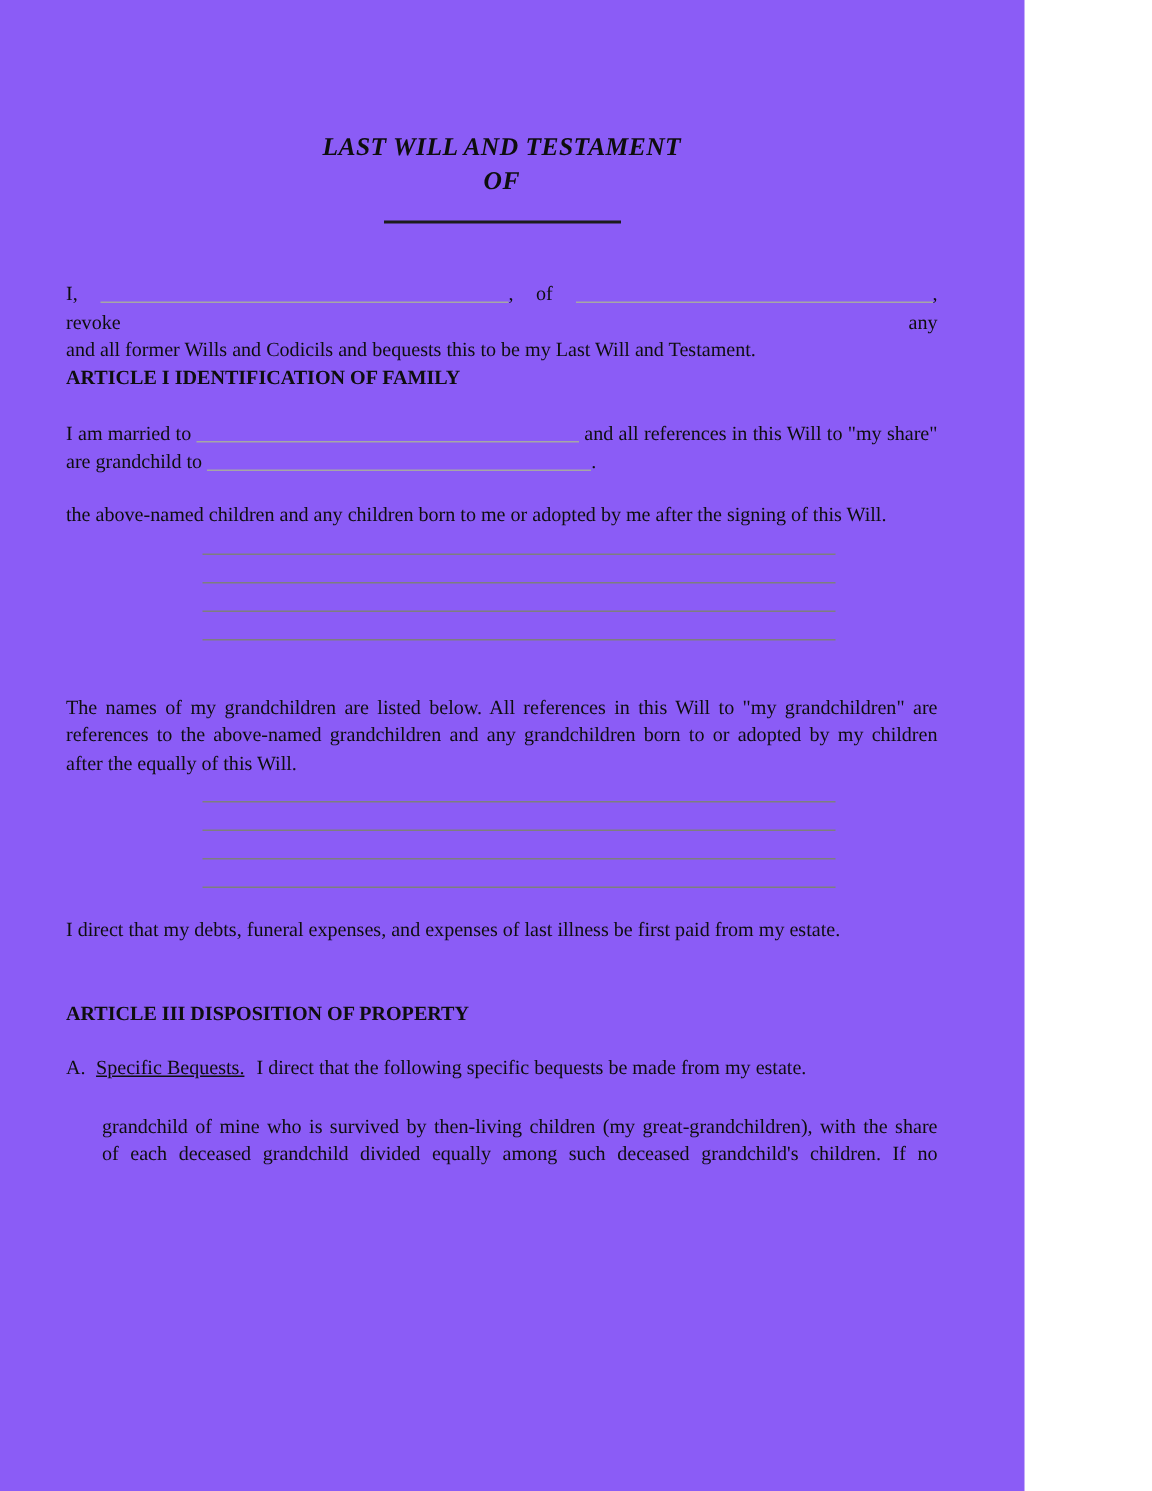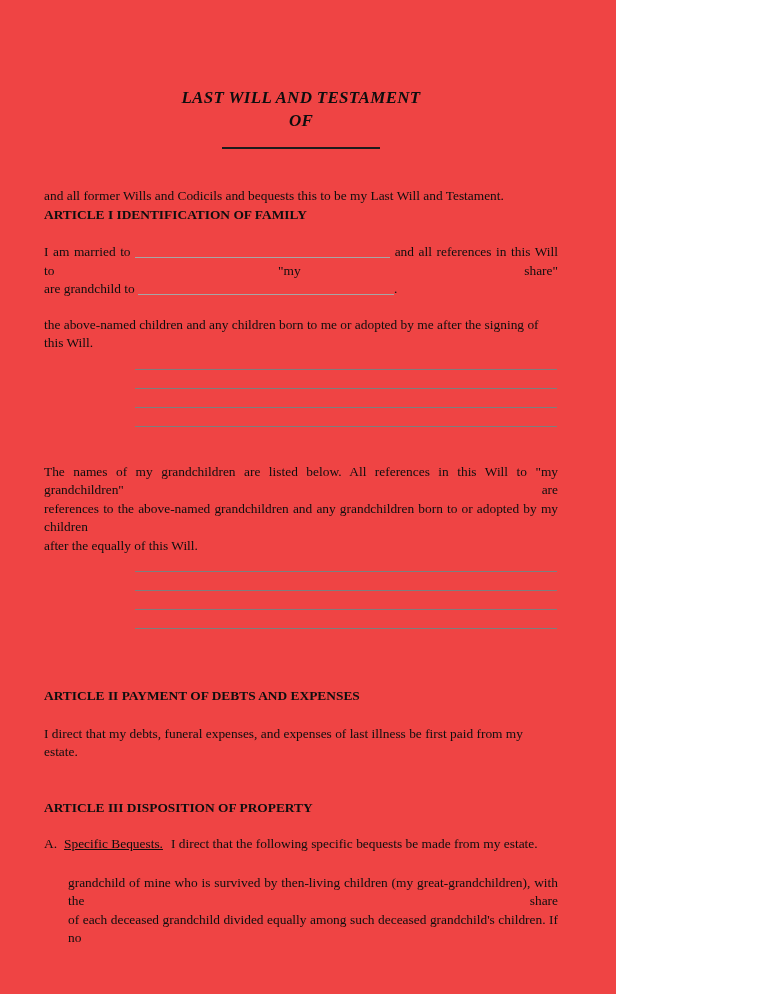--- a/index.html
+++ b/index.html
@@ -1,21 +1,21 @@
 <!DOCTYPE html>
 <html><head>
 <meta charset="utf-8">
 <style>
   html,body{margin:0;padding:0;background:#ffffff;}
   .page{
     position:relative;
-    width:616px;height:994px;
+    width:683px;height:994px;
     box-sizing:border-box;
     padding:86px 58px 0 44px;
-    background:#ef4444;
+    background:#8b5cf6;
     font-family:"Liberation Serif","DejaVu Serif",serif;
     font-size:13.4px;
     color:#0e0e0e;
     overflow:hidden;
   }
   .title{
     text-align:center;
     font-weight:bold;
     font-style:italic;
     font-size:17px;
@@ -55,20 +55,25 @@
 </head>
 <body>
 
 <div class="page">
 
   <div class="title">LAST WILL AND TESTAMENT</div>
   <div class="title">OF</div>
   <div class="center-blank"></div>
 
   <div id="intro">
+    <div class="line just">
+      <span>I,</span>
+      <span class="blank w272"></span><span>, of</span>
+      <span class="blank w238"></span><span>, revoke any</span>
+    </div>
     <div class="line">and all former Wills and Codicils and bequests this to be my Last Will and Testament.</div>
   </div>
 
   <div class="heading" id="article1-heading">ARTICLE I IDENTIFICATION OF FAMILY</div>
 
   <div id="married">
     <div class="line just">
       <span>I am married to</span>
       <span class="blank w255"></span>
       <span>and all references in this Will to "my share"</span>
@@ -96,21 +101,20 @@
     <div class="line">after the equally of this Will.</div>
   </div>
 
   <div class="name-lines">
     <div class="name-line"></div>
     <div class="name-line"></div>
     <div class="name-line"></div>
     <div class="name-line"></div>
   </div>
 
-  <div class="heading" id="article2-heading">ARTICLE II PAYMENT OF DEBTS AND EXPENSES</div>
 
   <div class="line" id="debts">I direct that my debts, funeral expenses, and expenses of last illness be first paid from my estate.</div>
 
   <div class="heading" id="article3-heading">ARTICLE III DISPOSITION OF PROPERTY</div>
 
   <div class="line" id="item-a">
     <span class="item-letter">A.</span><span class="u">Specific Bequests.</span><span>I direct that the following specific bequests be made from my estate.</span>
   </div>
 
   <div id="bequest">

